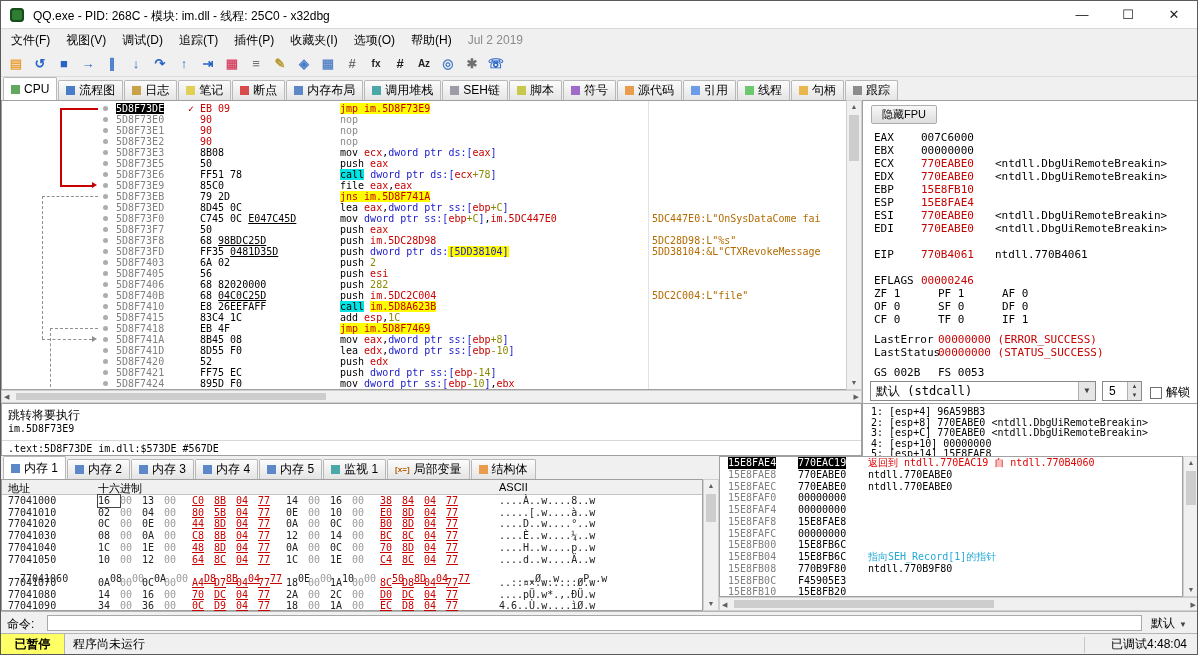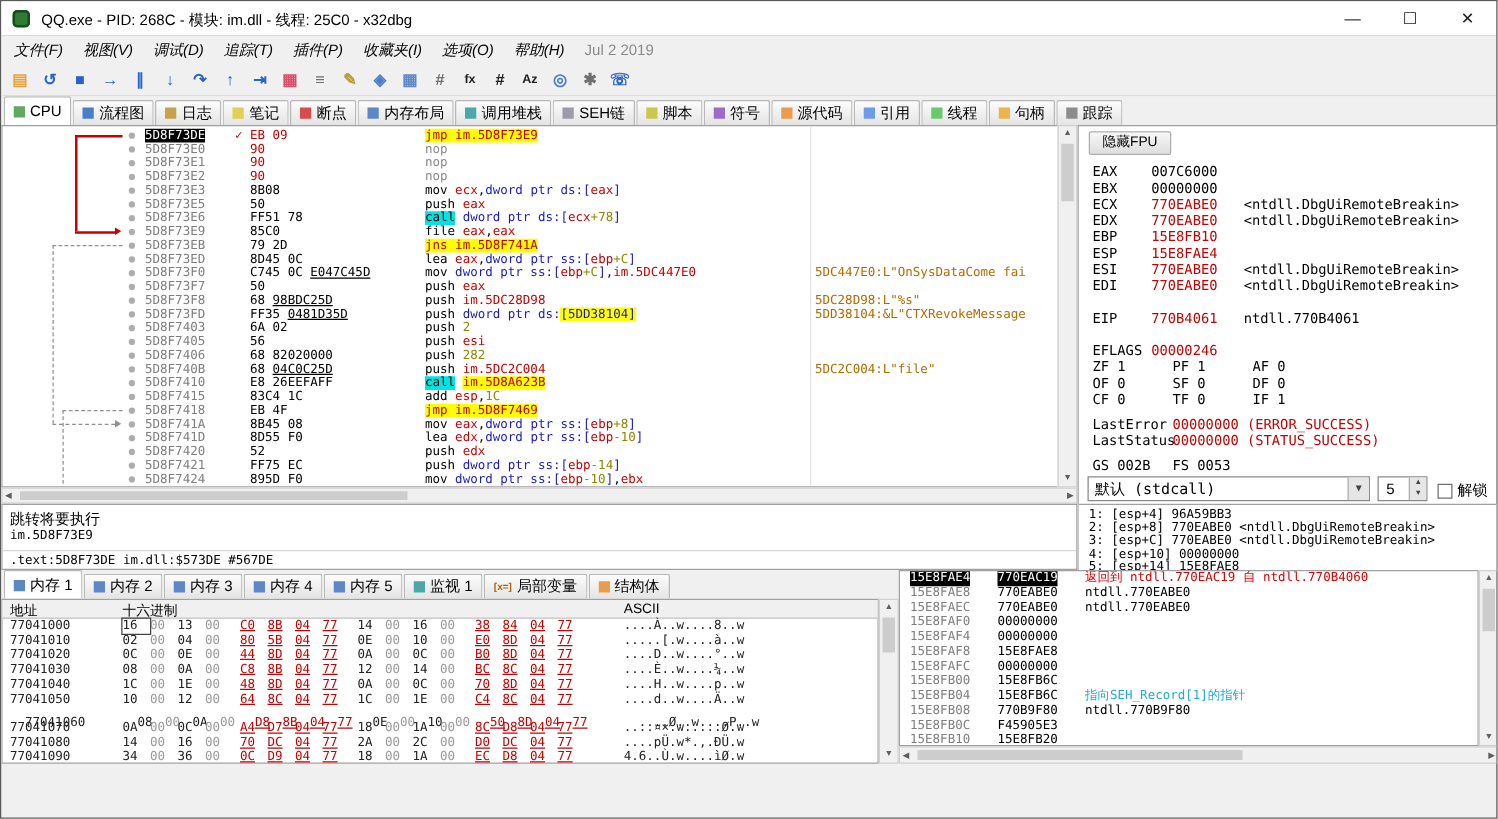--- a/index.html
+++ b/index.html
@@ -11,21 +11,21 @@
   
   .titlebar{position:absolute;left:0;top:0;width:100%;height:28px;background:#FFFFFF;border-bottom:1px solid #DADADA;}
   .appicon{position:absolute;left:9px;top:7px;width:14px;height:14px;background:#2F7D32;border-radius:4px;box-shadow:inset 0 0 0 2px #174D1A;}
   .title-text{position:absolute;left:32px;top:7px;font-size:12px;color:#000;}
   .wctrls{position:absolute;right:0;top:0;height:28px;display:flex;}
   .wctrl{width:46px;height:28px;text-align:center;line-height:28px;font-size:13px;color:#222;}
 
   
   .menubar{position:absolute;left:0;top:28px;width:100%;height:22px;background:#F0F0F0;display:flex;align-items:center;padding-left:2px;font-size:12px;}
   #menu-items{display:flex;}
-  .mitem{padding:3px 8px;font-style:italic;}
+  .mitem{padding:3px 8px;}
   .mdate{color:#8A8A8A;margin-left:8px;font-size:12px;}
 
   
   .toolbar{position:absolute;left:0;top:50px;width:100%;height:26px;background:#F0F0F0;border-bottom:1px solid #DCDCDC;display:flex;align-items:center;padding-left:4px;gap:2px;}
   .tbi{width:22px;height:22px;text-align:center;line-height:22px;font-size:13px;font-weight:bold;}
 
   
   .viewtabs{position:absolute;left:0;width:100%;height:23px;background:#F0F0F0;display:flex;align-items:flex-end;padding-left:2px;}
   #viewtabs{top:76px;}
   .vtab{height:20px;display:flex;align-items:center;gap:4px;padding:0 7px;font-size:12px;white-space:nowrap;
@@ -695,15 +695,26 @@
     <div class="sba" style="top:1px;left:0;width:14px;">▲</div>
     <div class="sbt" style="left:2px;top:14px;width:10px;height:34px;"></div>
     <div class="sba" style="bottom:1px;left:0;width:14px;">▼</div>
   </div>
   <div class="sb" style="left:718px;top:596px;width:480px;height:14px;">
     <div class="sba" style="left:2px;top:2px;">◀</div>
     <div class="sbt" style="left:14px;top:2px;width:260px;height:8px;"></div>
     <div class="sba" style="right:2px;top:2px;">▶</div>
   </div>
 
-
+  <div class="cmdbar">
+    <span class="cmdlab">命令:</span>
+    <input class="cmdinput" value="" style="">
+    <span class="cmdprofile"><span>默认</span><span class="arr">▼</span></span>
+  </div>
+
+  <div class="statusbar">
+    <div class="stpause">已暂停</div>
+    <div class="stmsg">程序尚未运行</div>
+    <div class="stsep"></div>
+    <div class="sttime">已调试4:48:04</div>
+  </div>
 
 </div>
 
 </body></html>

